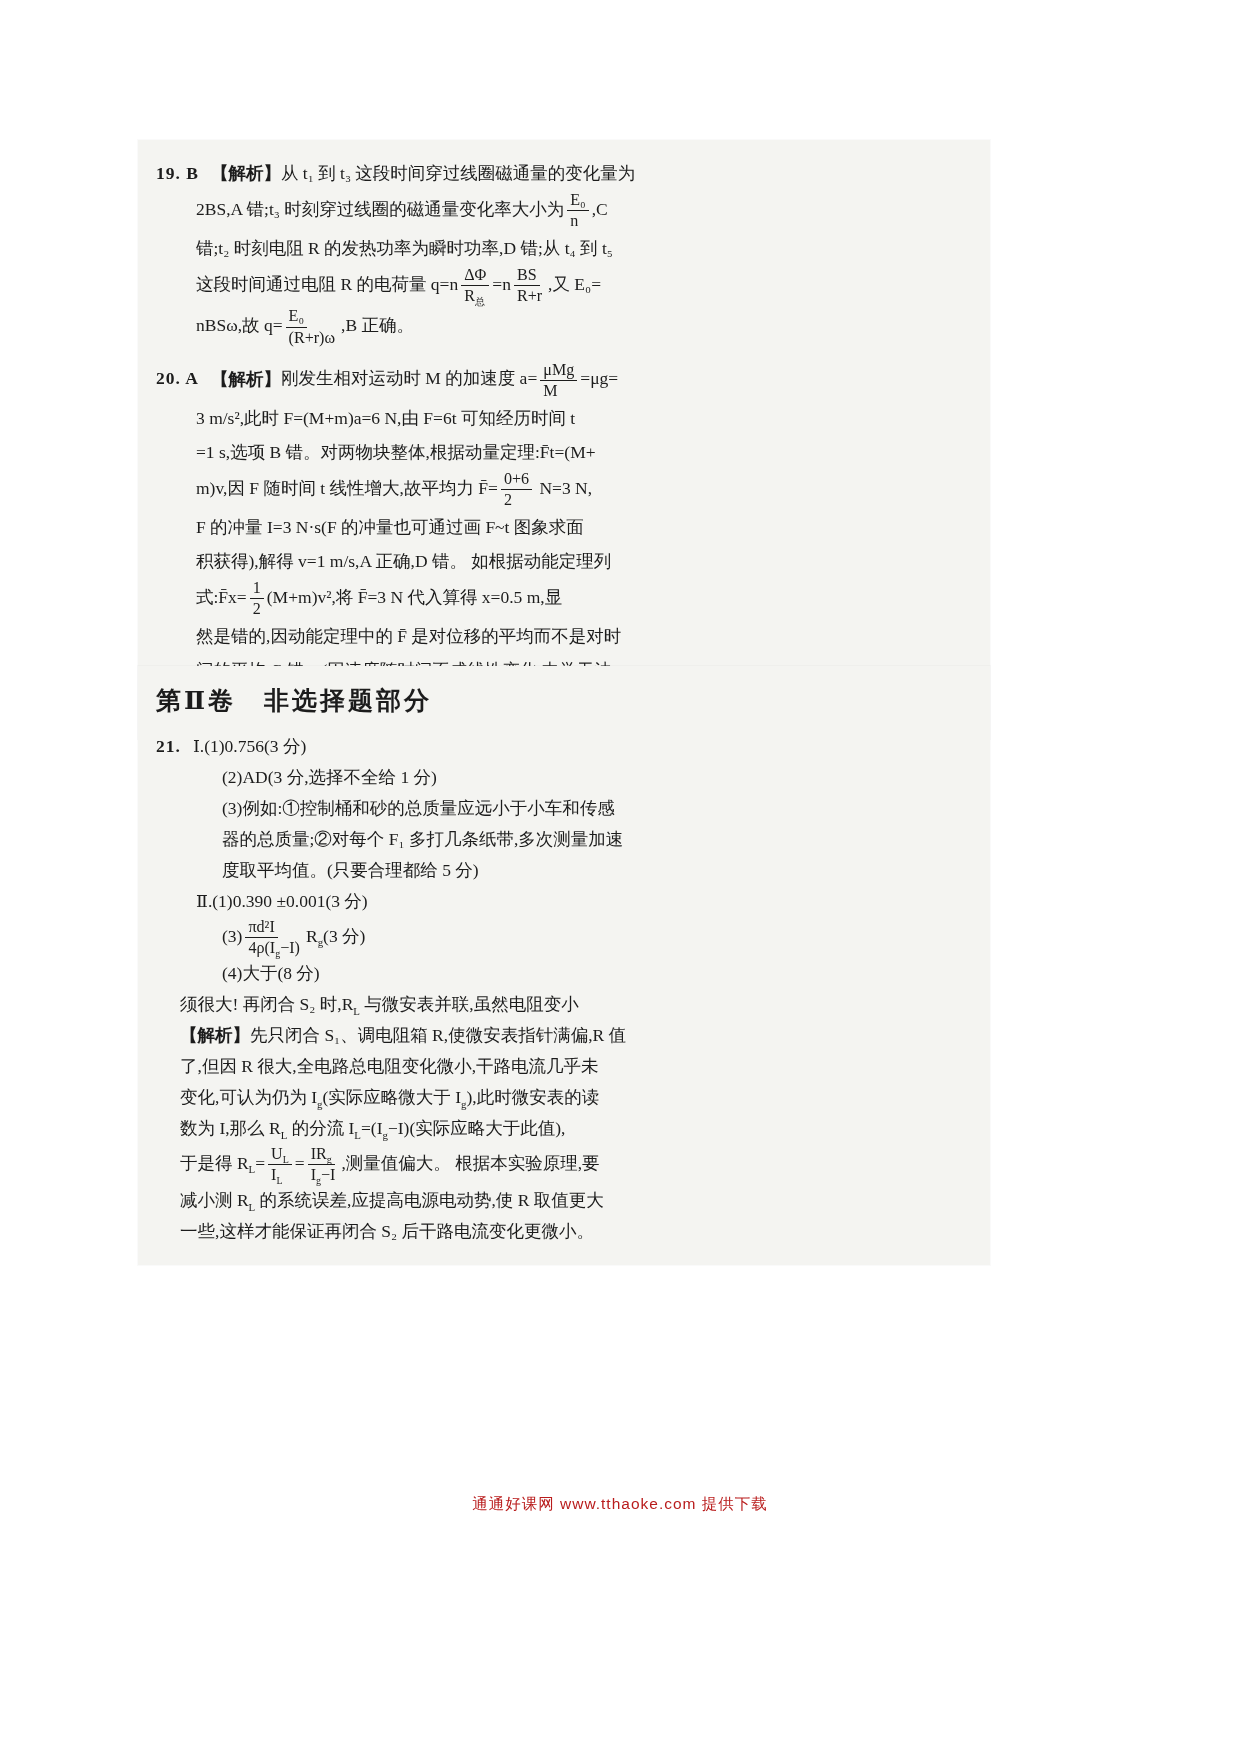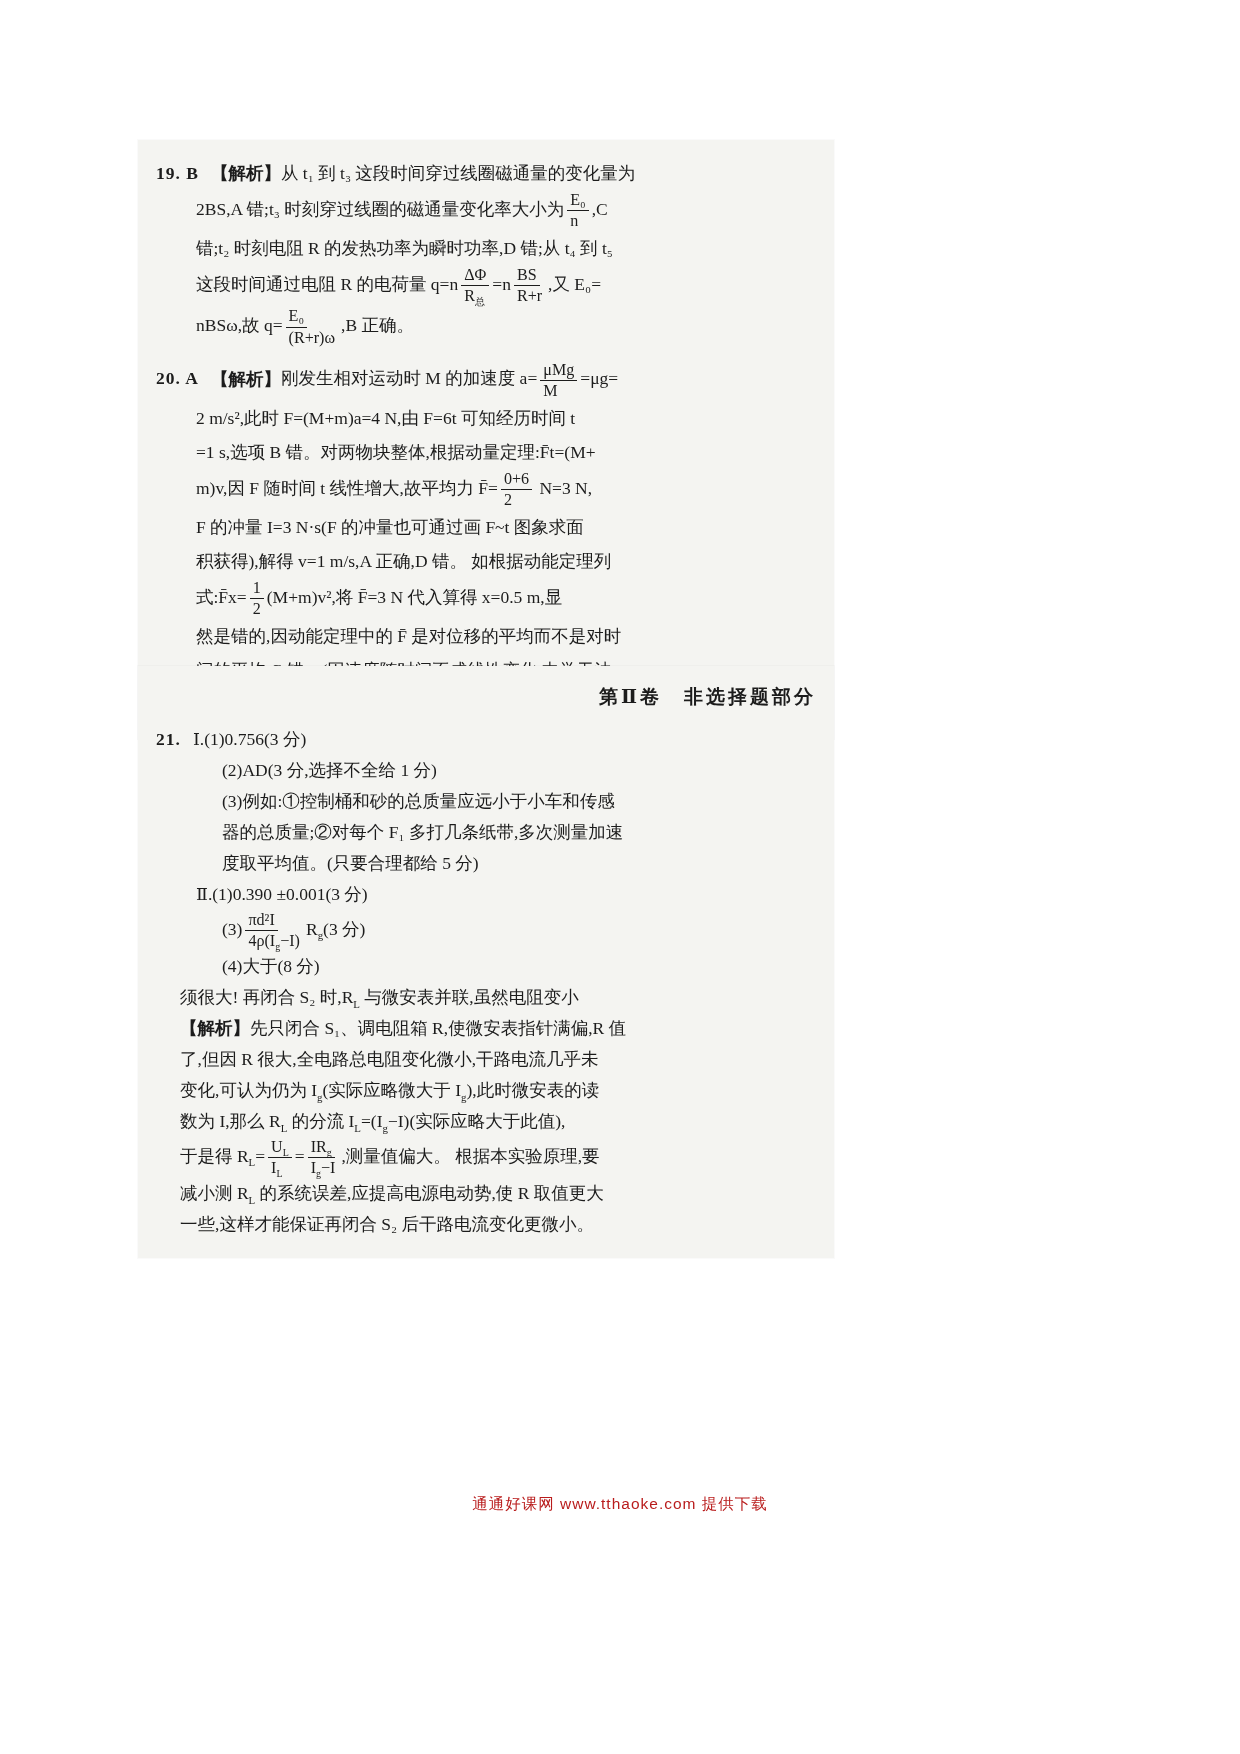--- a/index.html
+++ b/index.html
@@ -6,36 +6,36 @@
   .page{
     position:relative;
     width:1240px;height:1754px;
     margin:0 auto;
     background:#ffffff;
     font-family:"Liberation Serif","DejaVu Serif",serif;
     color:#1c1c1c;
     overflow:hidden;
   }
   .scan{
-    position:absolute;left:138px;width:696px;
+    position:absolute;left:138px;width:852px;
     background:#f4f4f1;
     box-sizing:border-box;
     padding:16px 18px 18px 18px;
     box-shadow:0 0 0 1px rgba(0,0,0,0.02);
   }
   .scan.b1{top:140px;}
   .scan.b2{top:666px;}
   .q{margin:0 0 12px 0;}
   .q:last-child{margin-bottom:0;}
   .q-line{font-size:17.5px;line-height:34px;padding-left:40px;}
   .q-line.first{padding-left:0;}
   .qlabel{font-weight:bold;margin-right:12px;letter-spacing:1px;}
   .qtag{font-weight:bold;}
   .sec-title{
-    font-weight:bold;font-size:19px;text-align:right;
+    font-weight:bold;font-size:25px;text-align:left;
     margin:2px 0 14px 0;letter-spacing:3px;
   }
   .q21-line{font-size:17.5px;line-height:31px;}
   .ind-a{padding-left:40px;}
   .ind-b{padding-left:66px;}
   .ind-c{padding-left:24px;}
   sub{font-size:0.62em;line-height:0;}
   .frac{
     display:inline-flex;flex-direction:column;align-items:flex-start;
     vertical-align:middle;margin:0 3px;
@@ -80,21 +80,21 @@
           </span>,B 正确。</div>
     </div>
 
     <div class="q">
       <div class="q-line first">
         <span class="qlabel">20. A</span><span class="qtag">【解析】</span><span>刚发生相对运动时 M 的加速度 a=<span class="frac">
               <span class="fnum">μMg</span>
               <span class="fden">M</span>
             </span>=μg=</span>
       </div>
-      <div class="q-line">2 m/s²,此时 F=(M+m)a=4 N,由 F=6t 可知经历时间 t</div>
+      <div class="q-line">3 m/s²,此时 F=(M+m)a=6 N,由 F=6t 可知经历时间 t</div>
       <div class="q-line">=1 s,选项 B 错。对两物块整体,根据动量定理:F̄t=(M+</div>
       <div class="q-line">m)v,因 F 随时间 t 线性增大,故平均力 F̄=<span class="frac">
             <span class="fnum">0+6</span>
             <span class="fden">2</span>
           </span> N=3 N,</div>
       <div class="q-line">F 的冲量 I=3 N·s(F 的冲量也可通过画 F~t 图象求面</div>
       <div class="q-line">积获得),解得 v=1 m/s,A 正确,D 错。 如根据动能定理列</div>
       <div class="q-line">式:F̄x=<span class="frac">
             <span class="fnum">1</span>
             <span class="fden">2</span>

